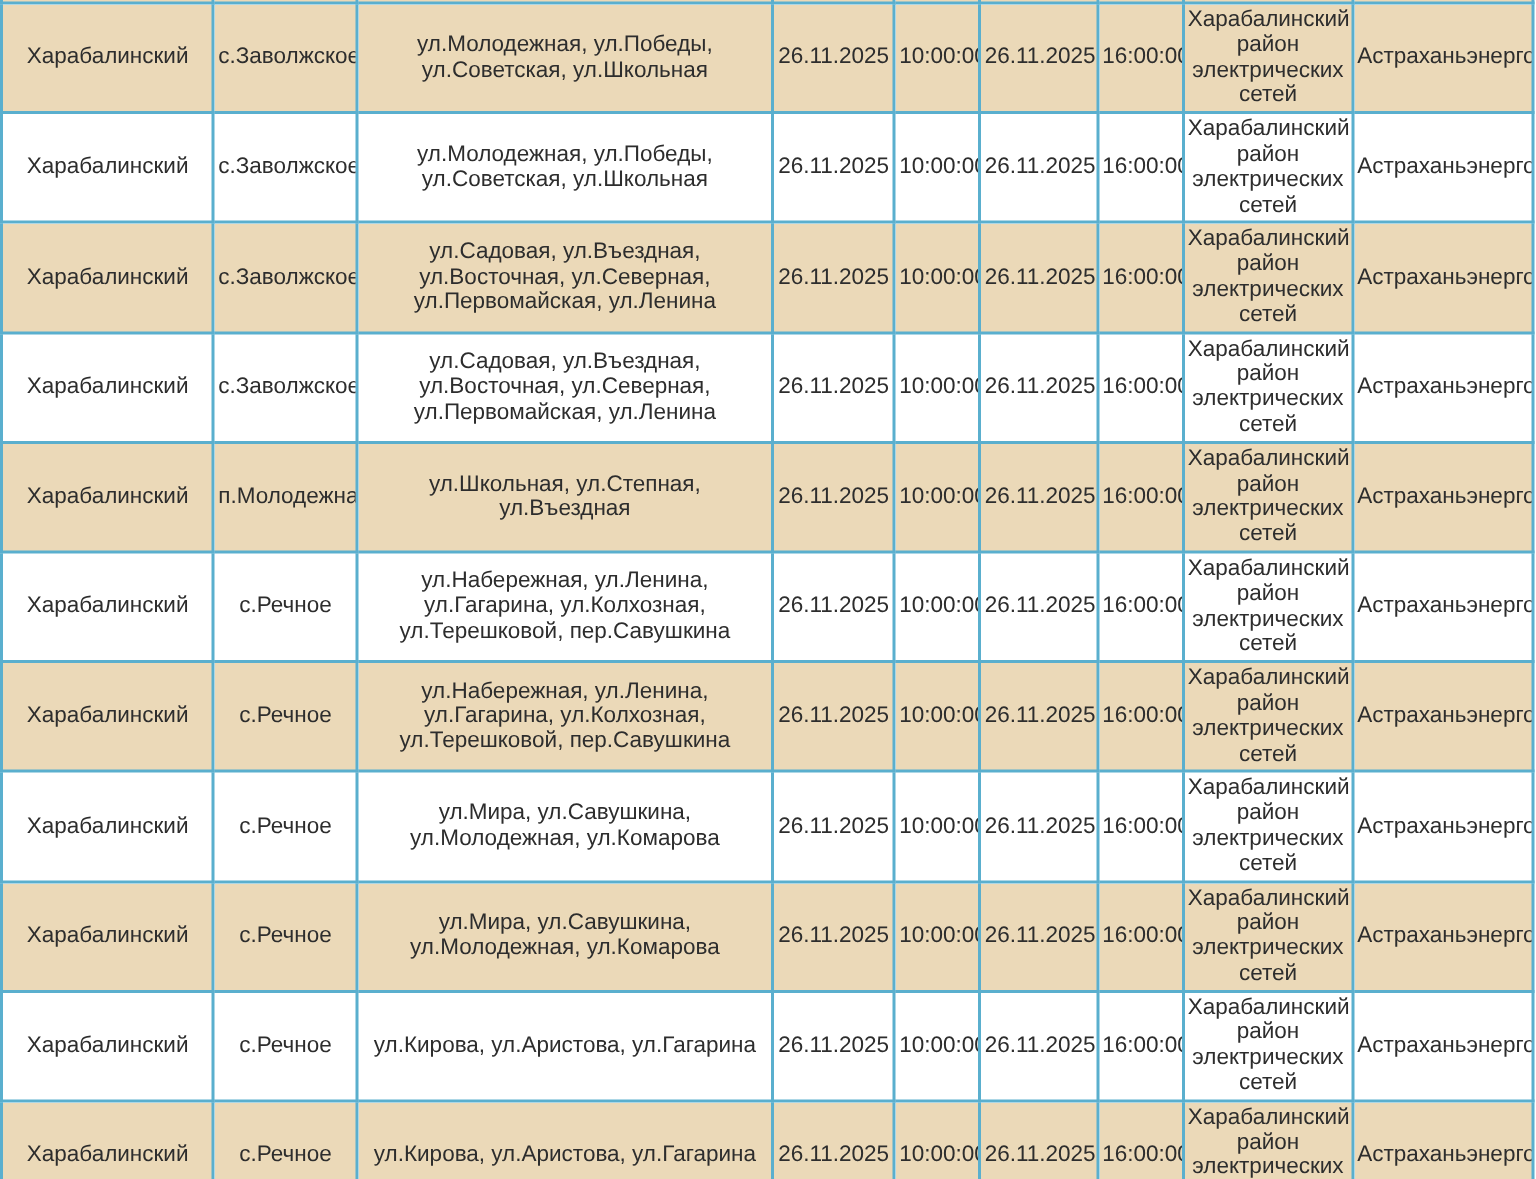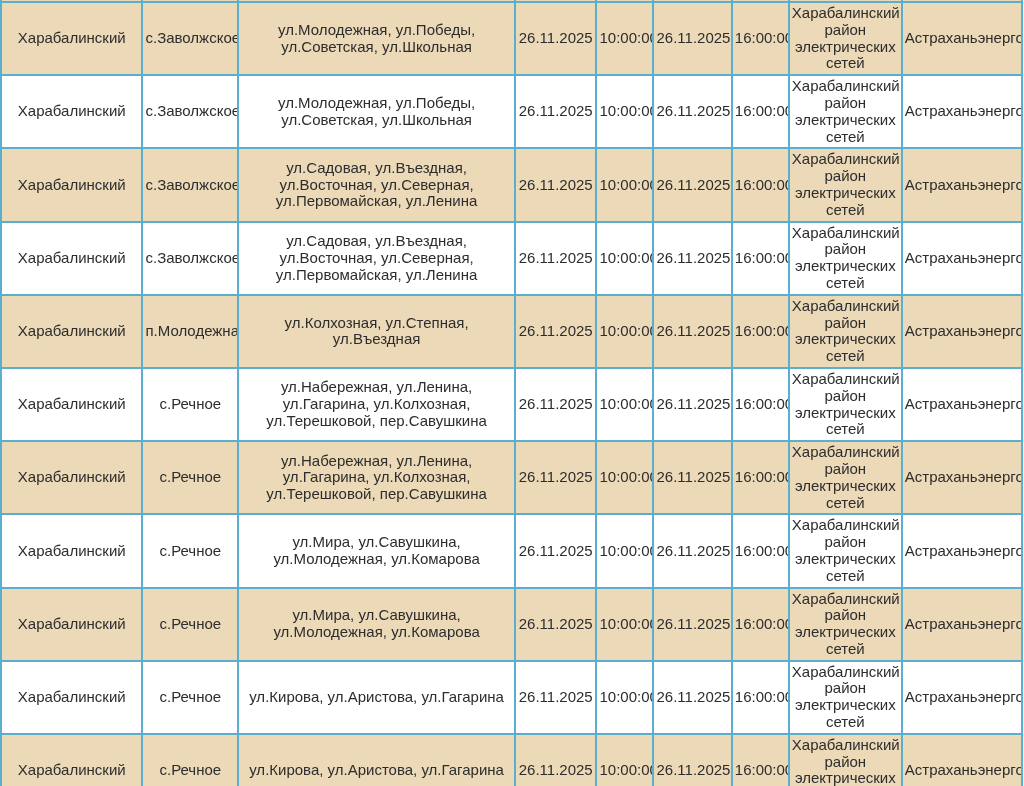--- a/index.html
+++ b/index.html
@@ -109,21 +109,21 @@
     <td class="nw">26.11.2025</td>
     <td class="nw">10:00:00</td>
     <td class="nw">26.11.2025</td>
     <td class="nw">16:00:00</td>
     <td>Харабалинский район электрических сетей</td>
     <td class="nw">Астраханьэнерго</td>
   </tr>
         <tr class="data-row alt">
     <td class="nw">Харабалинский</td>
     <td class="nw">п.Молодежная</td>
-    <td>ул.Колхозная, ул.Степная, ул.Въездная</td>
+    <td>ул.Школьная, ул.Степная, ул.Въездная</td>
     <td class="nw">26.11.2025</td>
     <td class="nw">10:00:00</td>
     <td class="nw">26.11.2025</td>
     <td class="nw">16:00:00</td>
     <td>Харабалинский район электрических сетей</td>
     <td class="nw">Астраханьэнерго</td>
   </tr>
         <tr class="data-row">
     <td class="nw">Харабалинский</td>
     <td class="nw">с.Речное</td>

